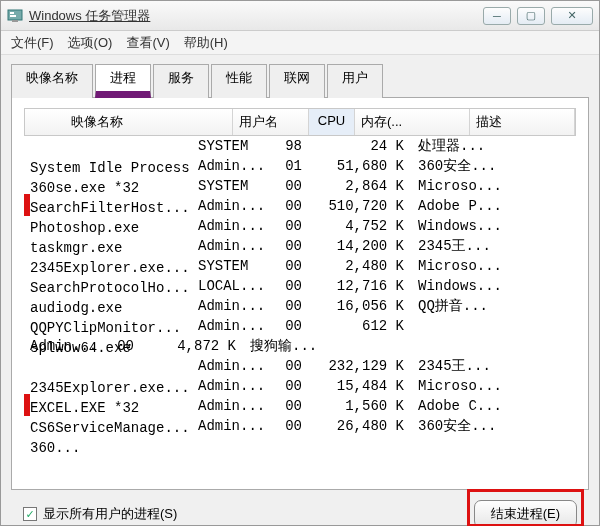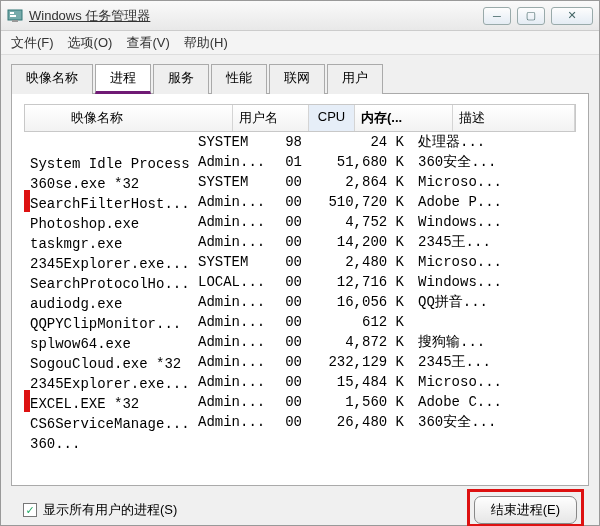--- a/index.html
+++ b/index.html
@@ -15,31 +15,31 @@
 .win-btn { width: 28px; height: 18px; border: 1px solid #9aa; border-radius: 3px; background: linear-gradient(#fdfdfd,#e4ecf4); color: #466; display: flex; align-items: center; justify-content: center; font-size: 11px; cursor: pointer; }
 .win-btn.close { width: 42px; }
 
 .menubar { height: 24px; display: flex; align-items: center; gap: 14px; padding: 0 10px; background: #f4f4f4; border-bottom: 1px solid #ddd; font-size: 13px; color: #333; }
 .menubar span { cursor: default; }
 
 .content { padding: 8px 10px 8px 10px; }
 
 .tabs { display: flex; border-bottom: 1px solid #aaa; }
 .tab { padding: 4px 14px; border: 1px solid #aaa; border-bottom: none; background: #efefef; margin-right: 2px; font-size: 13px; cursor: pointer; position: relative; top: 1px; }
-.tab.active { background: #fff; border-bottom: 3px solid #701a75; }
+.tab.active { background: #fff; border-bottom: 7px solid #701a75; }
 
 .table-wrap { border: 1px solid #aaa; border-top: none; background: #fff; padding: 10px 12px 0 12px; height: 392px; overflow: hidden; position: relative; }
 
 .thead { display: flex; border: 1px solid #c8c8c8; background: linear-gradient(#fff,#f2f2f2); font-size: 13px; padding-left: 40px; }
 .th { padding: 4px 6px; border-right: 1px solid #d4d4d4; white-space: nowrap; overflow: hidden; }
 .th.sorted { background: #e6eef8; }
 .th0 { width: 168px; }
 .th1 { width: 76px; }
 .th2 { width: 46px; text-align: center; }
-.th3 { width: 98px; font-weight: bold; }
+.th3 { width: 115px; }
 .th4 { flex: 1; }
 
 .tbody { font-family: SimSun, "Courier New", monospace; font-size: 14px; }
 .row { display: flex; height: 20px; align-items: center; }
 .cell { padding: 0 6px; white-space: nowrap; overflow: hidden; }
 .c0 { width: 168px; margin-top: 44px; }
 .c1 { width: 76px; }
 .c2 { width: 46px; text-align: right; padding-right: 12px; }
 .c3 { width: 98px; text-align: right; padding-right: 8px; }
 .c4 { flex: 1; }
@@ -165,21 +165,20 @@
             <div class="cell c3">16,056 K</div>
             <div class="cell c4">QQ拼音...</div>
           </div>
           <div class="row">
             <div class="cell c0">splwow64.exe</div>
             <div class="cell c1">Admin...</div>
             <div class="cell c2">00</div>
             <div class="cell c3">612 K</div>
           </div>
           <div class="row">
-            <div class="cell c0">SogouCloud.exe *32</div>
             <div class="cell c1">Admin...</div>
             <div class="cell c2">00</div>
             <div class="cell c3">4,872 K</div>
             <div class="cell c4">搜狗输...</div>
           </div>
           <div class="row">
             <div class="cell c0">2345Explorer.exe...</div>
             <div class="cell c1">Admin...</div>
             <div class="cell c2">00</div>
             <div class="cell c3">232,129 K</div>

